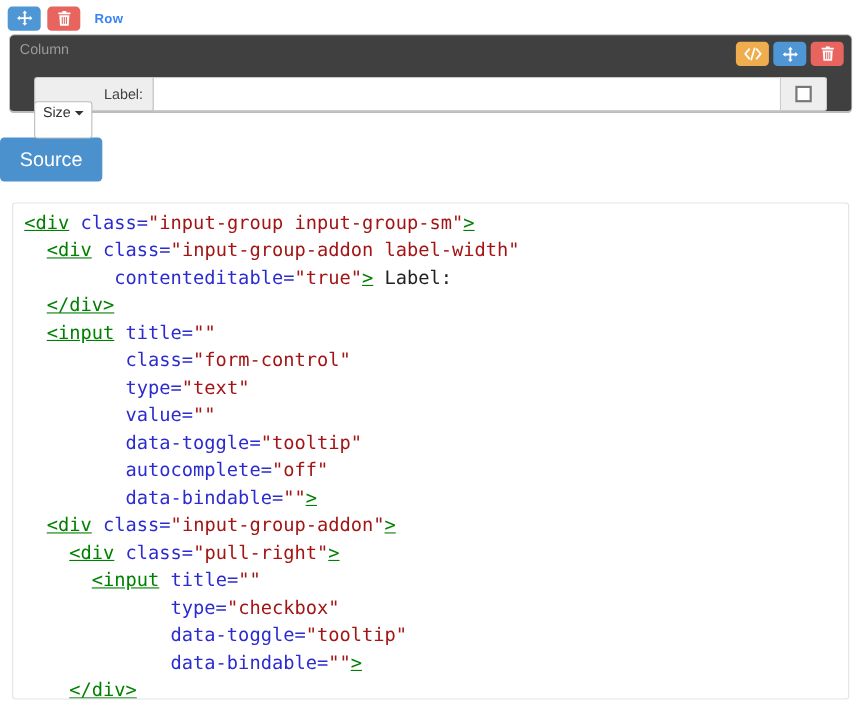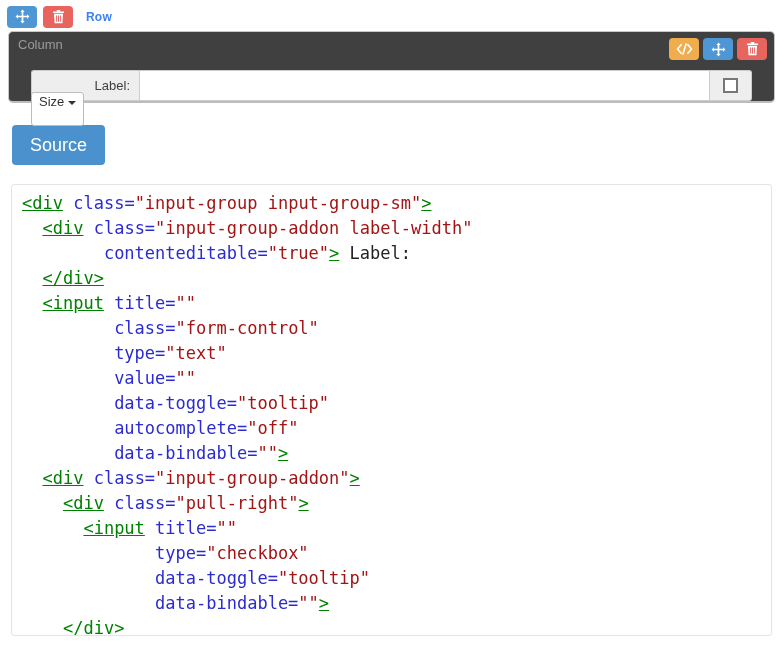--- a/index.html
+++ b/index.html
@@ -158,21 +158,21 @@
     margin-left: 4px;
     vertical-align: middle;
     border-left: 4px solid transparent;
     border-right: 4px solid transparent;
     border-top: 4px solid #333333;
   }
 
   
   .source-area {
     margin-top: 22px;
-    padding-left: 12px;
+    padding-left: 0;
   }
   .btn-source {
     background: #4a91cd;
     border: none;
     color: #ffffff;
     font-family: "Liberation Sans", sans-serif;
     font-size: 18px;
     padding: 10px 18px;
     border-radius: 4px;
     cursor: pointer;

